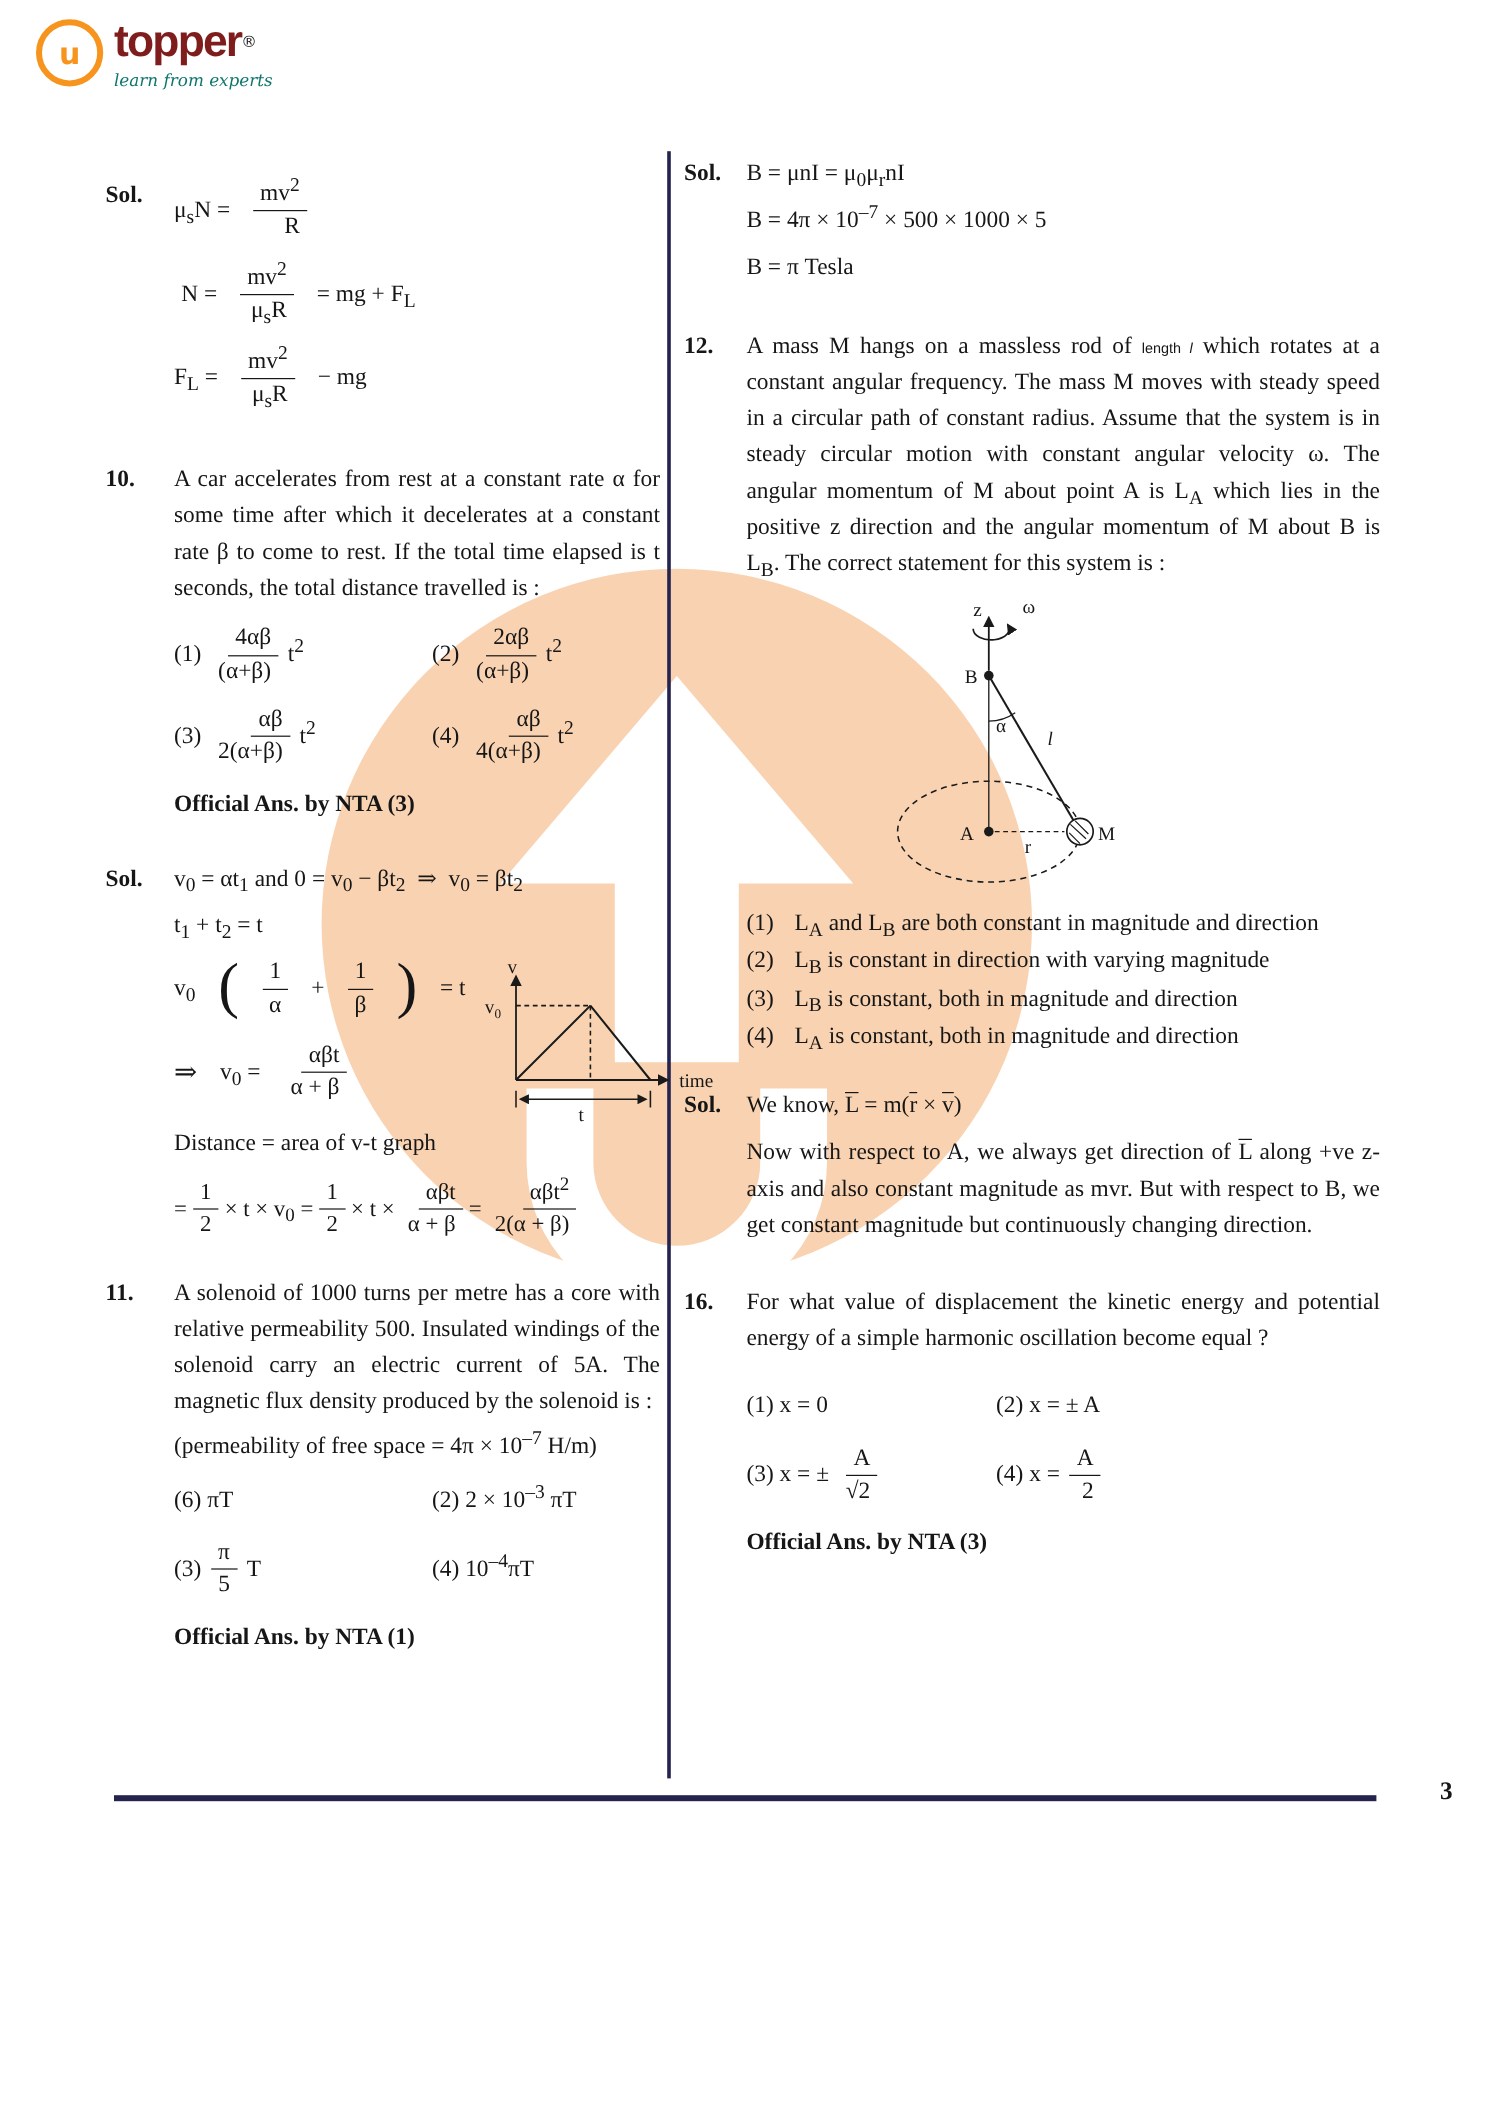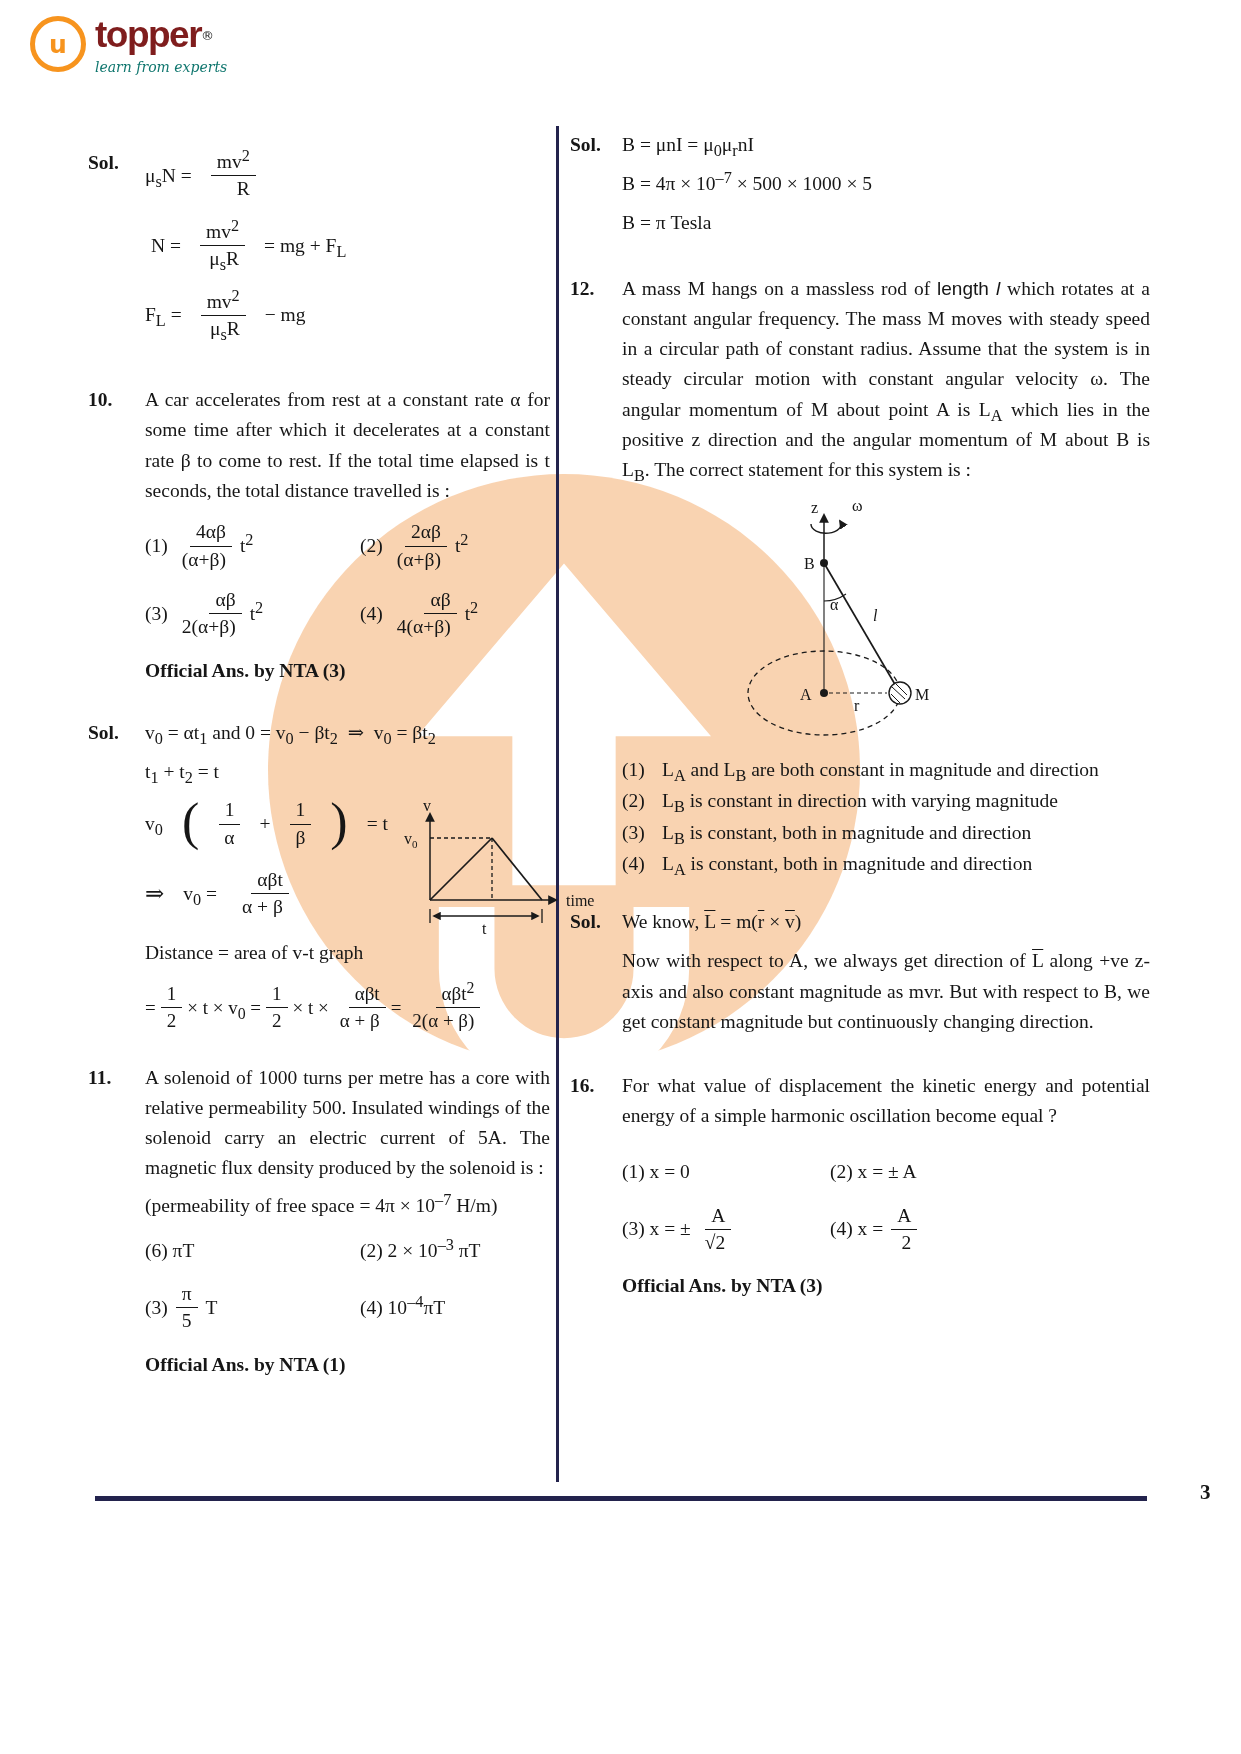--- a/index.html
+++ b/index.html
@@ -40,21 +40,21 @@
   .eq.long{gap:5px;font-size:19px;margin:14px 0 4px;}
   .eqi{margin-left:6px;}
   .frac{display:inline-flex;flex-direction:column;align-items:flex-end;text-align:center;line-height:1.25;font-family:Liberation Serif, serif;}
   .frac .nm{display:block;padding:0 6px 1px;border-bottom:1.6px solid #161616;}
   .frac .dn{display:block;padding:1px 6px 0;}
   .bp{font-size:52px;font-weight:400;line-height:0;transform:translateY(-2px);}
   .imp{font-size:23px;}
   .mr{white-space:nowrap;}
   sub,sup{line-height:0;}
   .vec{text-decoration:overline;}
-  .sans{font-family:"Liberation Sans","DejaVu Sans",sans-serif;font-size:19px;}
+  .sans{font-family:"Liberation Sans","DejaVu Sans",sans-serif;font-size:12px;}
   
   .optgrid{display:grid;grid-template-columns:215px 1fr;row-gap:16px;margin:14px 0 6px;align-items:center;}
   .og-r{grid-template-columns:208px 1fr;margin-top:26px;}
   .opt{display:flex;align-items:center;gap:8px;}
   .optlist{margin:4px 0 2px;}
   .optrow{display:flex;margin:1px 0;}
   .optrow .optlbl{flex:0 0 40px;}
   .optrow .opttxt{flex:1;text-align:justify;}
   .ans{font-weight:bold;margin:16px 0 6px;}
   

